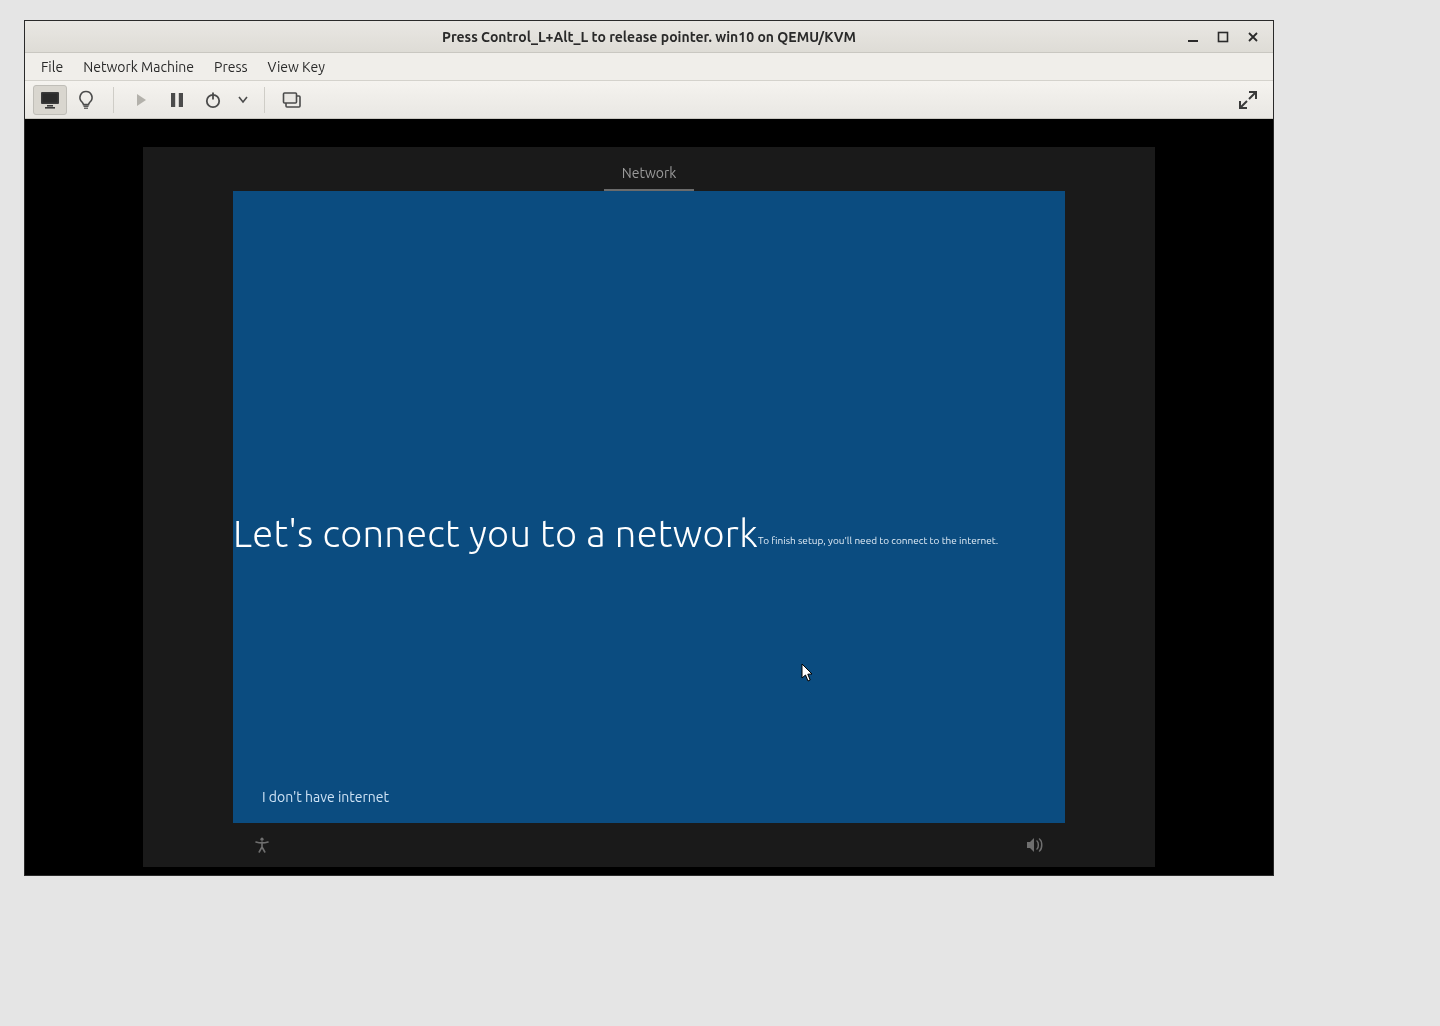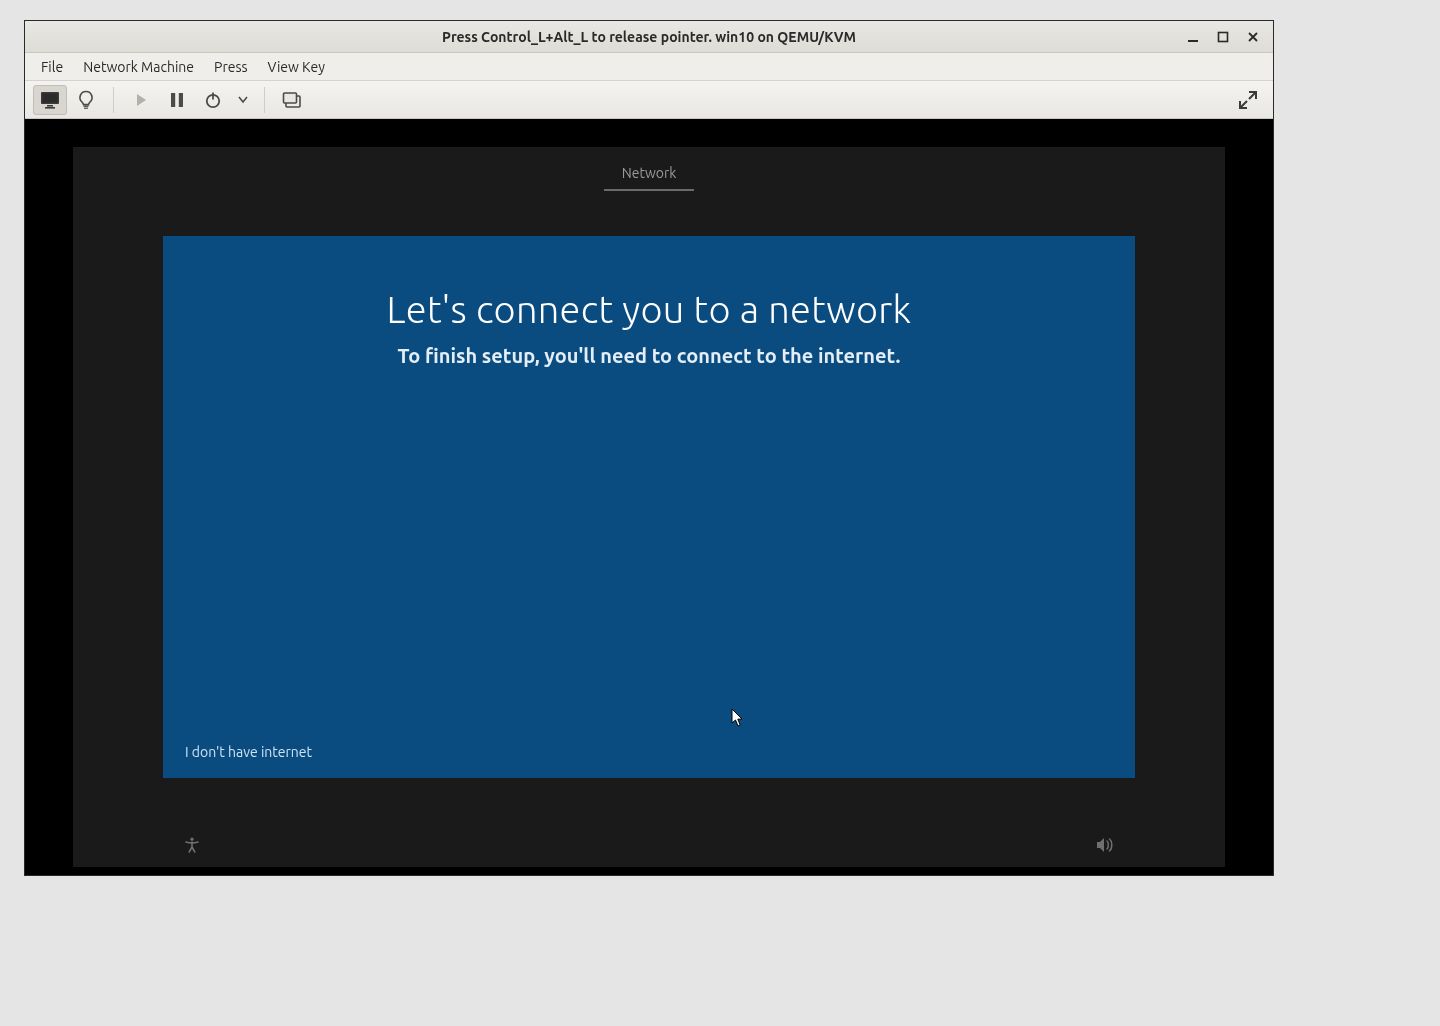--- a/index.html
+++ b/index.html
@@ -73,52 +73,52 @@
   .toolbar .spacer { flex:1; }
   .fullscreen-btn { margin-left:auto; }
 
   
   .vm-display {
     background:#000;
     padding: 28px 48px 8px 48px;
     display:flex; justify-content:center;
   }
   .guest-screen {
-    width: 1152px; height: 720px;
+    width: 1012px; height: 720px;
     background:#1a1a1a;
     position:relative;
-    display:flex; flex-direction:column;gap:45px;
+    display:flex; flex-direction:column;
   }
   .oobe-tab-row {
     height: 44px;
     display:flex; justify-content:center; align-items:flex-end;
     color:#8b8b8b; font-size:14px;
   }
   .oobe-tab {
     padding: 10px 18px 8px;
     border-bottom: 2px solid #6b6b6b;
     color:#9a9a9a;
   }
 
   .oobe-body {
     flex:1;
     margin: 0 90px 0 90px;
     background:#0b4c80;
     position:relative;
-    display:flex; flex-direction:column; align-items:center;
+    display:flex; flex-direction:row; align-items:center;
     padding-top: 52px;
   }
   .oobe-title {
     color:#fff; font-weight:300; font-size:38px; letter-spacing:0.3px;
   }
   .oobe-sub {
-    color:#e4eef7; font-size:20px; margin-top:14px;font-weight:bold;
+    color:#e4eef7; font-size:10px; margin-top:14px;
   }
   .oobe-link {
-    position:absolute; left:22px; bottom:18px;
+    position:absolute; left:29px; bottom:18px;
     color:#cfe3f5; font-size:14px; cursor:pointer;
   }
 
   .guest-footer {
     height: 44px;
     display:flex; align-items:center; justify-content:space-between;
     padding: 0 110px 0 110px;
     color:#6f6f6f;
   }
 

